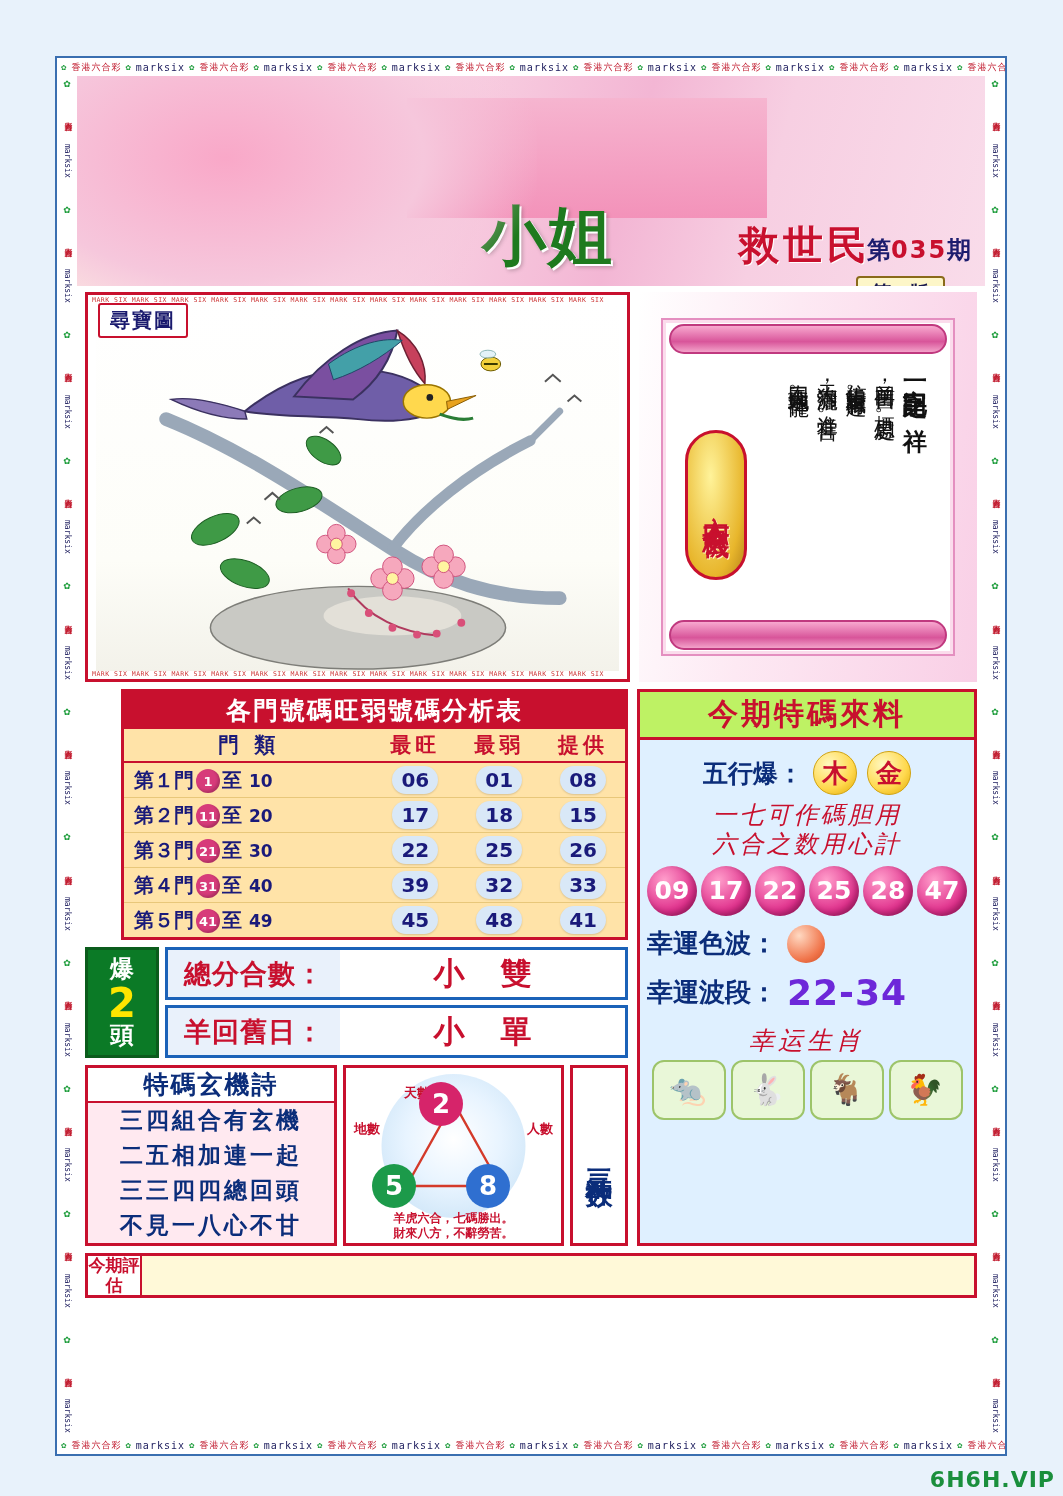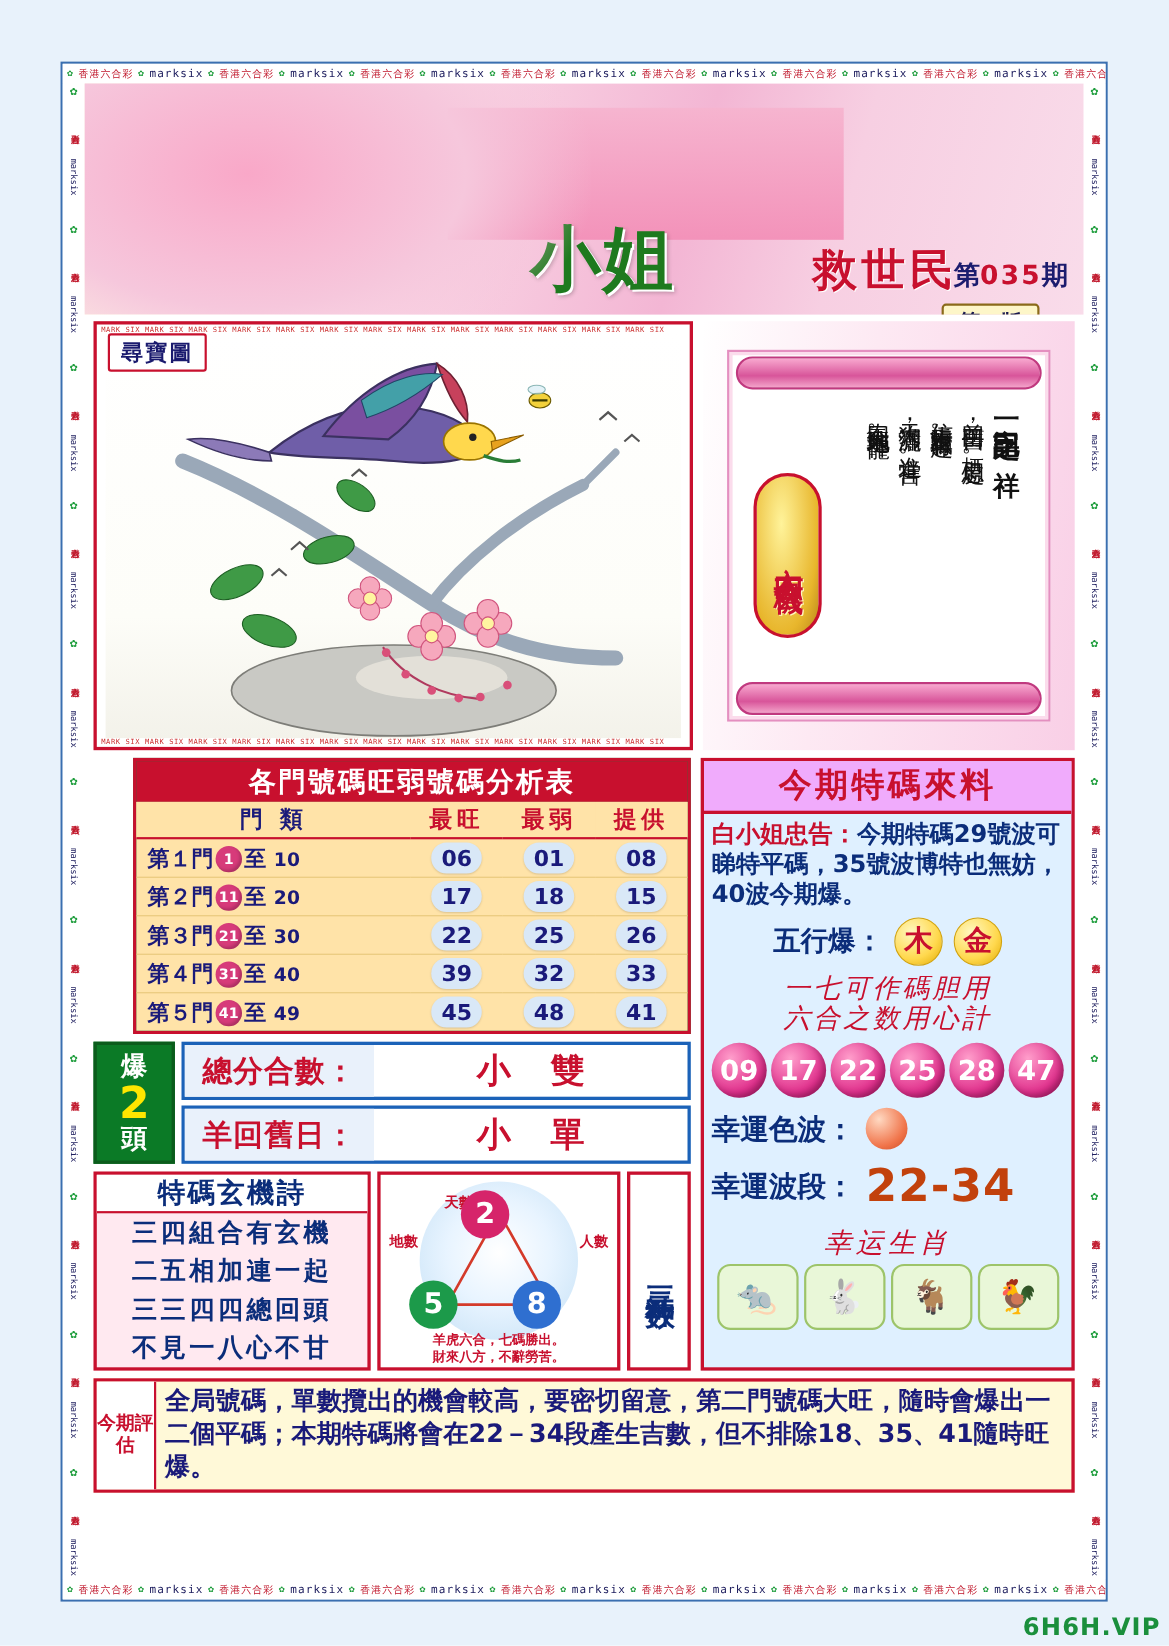--- a/index.html
+++ b/index.html
@@ -232,21 +232,21 @@
     display:flex; align-items:center; justify-content:center;
   }
   .san-box span {
     writing-mode:vertical-rl; font-size:27px; font-weight:bold; color:#0b2d7a;
     letter-spacing:4px;
   }
 
   
   .rc-box { border:3px solid #c8102e; background:#dff0ff; height:100%; }
   .rc-title {
-    background:#f0abfc; color:#c8102e; font-size:30px; font-weight:bold;
+    background:#bef264; color:#c8102e; font-size:30px; font-weight:bold;
     text-align:center; letter-spacing:3px; border-bottom:3px solid #c8102e;
     padding:2px 0;
   }
   .rc-body { padding:5px 7px 6px 7px; }
   .advice { font-size:22px; font-weight:bold; color:#0b2d7a; line-height:1.25; }
   .advice b { color:#c8102e; }
   .wuxing { display:flex; align-items:center; gap:10px; margin-top:6px; justify-content:center;}
   .wuxing .lab { font-size:25px; font-weight:bold; color:#0b2d7a; }
   .wx-ball {
     width:44px; height:44px; border-radius:50%; background:radial-gradient(circle at 35% 30%,#fff8c0,#ffd84d 60%,#e0a800);
@@ -265,21 +265,21 @@
     font-weight:bold; display:flex; align-items:center; justify-content:center;
     background:radial-gradient(circle at 35% 28%,#ff9ecb,#e0308c 65%,#b4126a);
     box-shadow:inset -3px -3px 6px rgba(0,0,0,.25);
   }
   .lucky-line { display:flex; align-items:center; gap:10px; margin-top:9px; }
   .lucky-line .lab { font-size:26px; font-weight:bold; color:#0b2d7a; }
   .color-ball {
     width:38px; height:38px; border-radius:50%;
     background:radial-gradient(circle at 32% 28%,#ffd9c2,#f0744a 65%,#c94a22);
   }
-  .lucky-line .val { font-size:41px; font-weight:bold; color:#c2410c; letter-spacing:1px;}
+  .lucky-line .val { font-size:36px; font-weight:bold; color:#6d28d9; letter-spacing:1px;}
   .lucky-zodiac-title {
     text-align:center; font-size:25px; color:#c8102e; margin-top:11px;
     font-family:"DejaVu Serif","Liberation Serif",serif; letter-spacing:4px; font-style:italic;
   }
   .zodiacs { display:flex; gap:5px; justify-content:center; margin-top:3px; }
   .zodiac {
     width:74px; height:60px; border-radius:12px; background:#e9f7d8;
     border:2px solid #9dc46a; display:flex; align-items:center; justify-content:center;
     font-size:30px;
   }
@@ -641,23 +641,20 @@
           <div class="san-box">
             <span>三元神数</span>
           </div>
         </div>
       </div>
 
       <div class="right-col">
         <div class="rc-box">
           <div class="rc-title">今期特碼來料</div>
           <div class="rc-body">
-            <div class="advice">
-              <b>白小姐忠告：</b><span>今期特碼29號波可睇特平碼，35號波博特也無妨，40波今期爆。</span>
-            </div>
             <div class="wuxing">
               <span class="lab">五行爆：</span>
               <span class="wx-ball">木</span>
               <span class="wx-ball">金</span>
             </div>
             <div class="hand">
               <div>一七可作碼胆用</div>
               <div>六合之数用心計</div>
             </div>
             <div class="lotto" id="lotto">
@@ -684,21 +681,20 @@
                 <div class="zodiac">🐐</div>
                 <div class="zodiac">🐓</div>
               </div>
           </div>
         </div>
       </div>
     </div>
 
     <div class="assess">
       <div class="tag">今期評估</div>
-      <div class="txt">全局號碼，單數攬出的機會較高，要密切留意，第二門號碼大旺，隨時會爆出一二個平碼；本期特碼將會在22－34段產生吉數，但不排除18、35、41隨時旺爆。</div>
     </div>
   </div>
 
   <div class="marquee-bottom">
     <div class="marquee-inner" id="mq-bot">
         <span class="clover">✿</span>
         <span class="cn">香港六合彩</span>
         <span class="clover">✿</span>
         <span class="ms">marksix</span>
         <span class="clover">✿</span>

